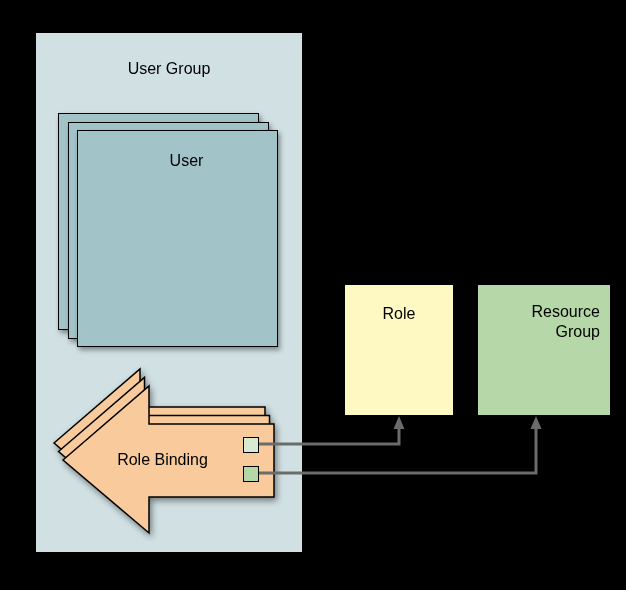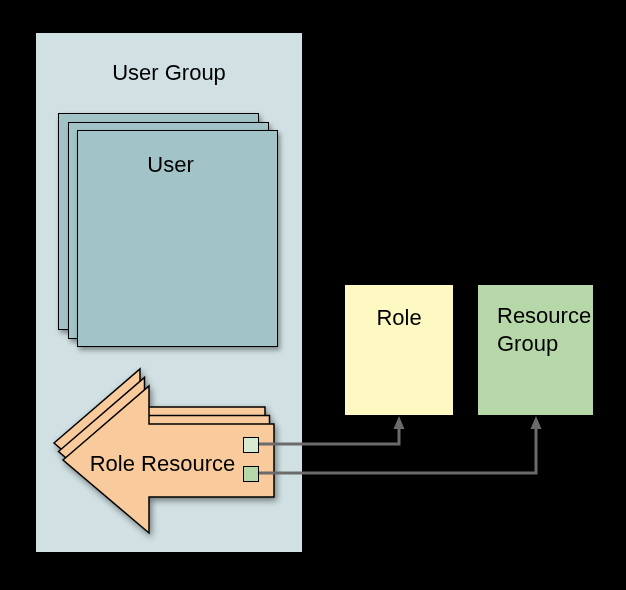--- a/index.html
+++ b/index.html
@@ -9,21 +9,21 @@
     color: #000;
   }
   .stage {
     position: relative;
     width: 626px; height: 590px;
     background: #000;
     overflow: hidden;
   }
   .abs { position: absolute; }
   .label {
-    font-size: 22px;
+    font-size: 16px;
     line-height: 1.25;
     color: #000;
     white-space: pre-line;
   }
   .center { text-align: center; }
 
   
   .user-group {
     left: 36px; top: 33px;
     width: 266px; height: 519px;
@@ -37,21 +37,21 @@
   
   .user-card {
     width: 201px; height: 217px;
     border: 1.5px solid #000;
     box-sizing: border-box;
     box-shadow: 2px 3px 5px rgba(0,0,0,0.40);
   }
   .user-card.back   { left: 58px;  top: 113px; z-index: 2; }
   .user-card.middle { left: 68px;  top: 122px; z-index: 3; }
   .user-card.front  { left: 77px;  top: 130px; z-index: 4; }
-  .user-label { left: 70px; top: 151px; width: 201px; z-index: 6; }
+  .user-label { left: 80px; top: 151px; width: 201px; z-index: 6; padding-left: 6px; }
 
   
   .arrow-svg {
     left: 40px; top: 360px;
     z-index: 5;
     overflow: visible;
     filter: drop-shadow(2px 3px 3px rgba(0,0,0,0.45));
   }
   .role-binding-label {
     left: 65px; top: 450px; width: 195px;
@@ -78,45 +78,46 @@
   
   .role-box {
     left: 345px; top: 285px;
     width: 108px; height: 130px;
     z-index: 2;
     padding-top: 19px;
     box-sizing: border-box;
   }
   .resource-box {
     left: 478px; top: 285px;
-    width: 115px; height: 130px;
+    width: 132px; height: 130px;
     z-index: 2;
     padding: 17px 10px 0 19px;
     box-sizing: border-box;
+    text-align: right;
   }
 </style>
 </head>
 <body>
 
 <div class="stage" style="background-color: rgb(0, 0, 0);">
 
   <div class="abs user-group" style="background-color: rgb(208, 224, 227);"></div>
   <div class="abs label center user-group-label">User Group</div>
 
   <div class="abs user-card back" style="background-color: rgb(162, 196, 201);"></div>
   <div class="abs user-card middle" style="background-color: rgb(162, 196, 201);"></div>
   <div class="abs user-card front" style="background-color: rgb(162, 196, 201);"></div>
   <div class="abs label center user-label">User</div>
 
   <svg class="abs arrow-svg" width="245" height="190" viewBox="0 0 245 190">
     <polygon transform="translate(-9,-17)" points="23,100 109,26 109,64 234,64 234,137 109,137 109,173" stroke="#000" stroke-width="1.5" fill="#f9cb9c"></polygon>
     <polygon transform="translate(-4.5,-8.5)" points="23,100 109,26 109,64 234,64 234,137 109,137 109,173" stroke="#000" stroke-width="1.5" fill="#f9cb9c"></polygon>
     <polygon points="23,100 109,26 109,64 234,64 234,137 109,137 109,173" stroke="#000" stroke-width="1.5" fill="#f9cb9c"></polygon>
   </svg>
-  <div class="abs label center role-binding-label">Role Resource</div>
+  <div class="abs label center role-binding-label">Role Binding</div>
 
   <svg class="abs connector-svg" width="626" height="590" viewBox="0 0 626 590">
     <polyline points="259,444 399,444 399,428" fill="none" stroke-width="3" stroke="#6b6b6b"></polyline>
     <polygon points="399,416 393.5,429 404.5,429" fill="#6b6b6b"></polygon>
     <polyline points="259,473 536,473 536,428" fill="none" stroke-width="3" stroke="#6b6b6b"></polyline>
     <polygon points="536,416 530.5,429 541.5,429" fill="#6b6b6b"></polygon>
   </svg>
 
   <div class="abs port role-port" style="background-color: rgb(217, 234, 211);"></div>
   <div class="abs port resource-port" style="background-color: rgb(182, 215, 168);"></div>

